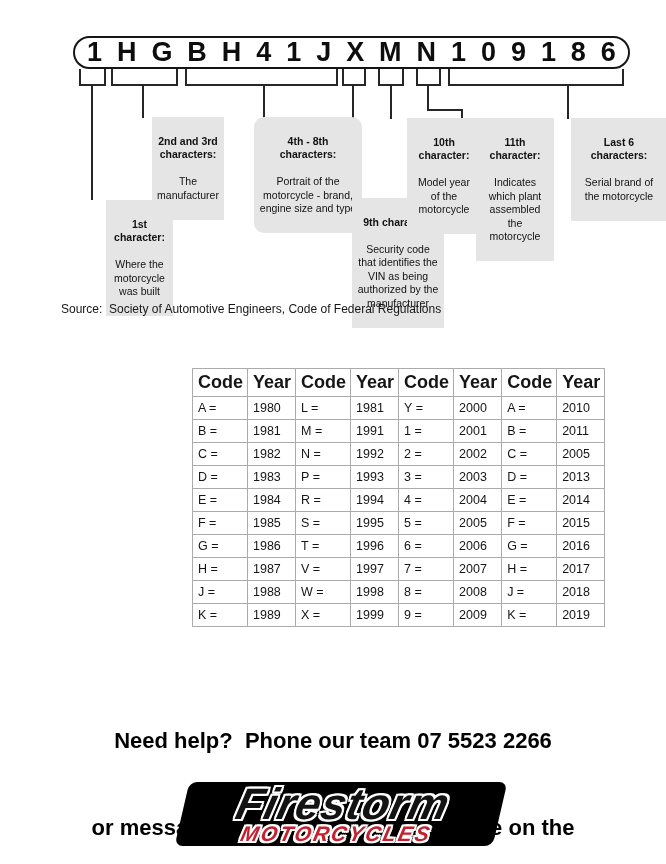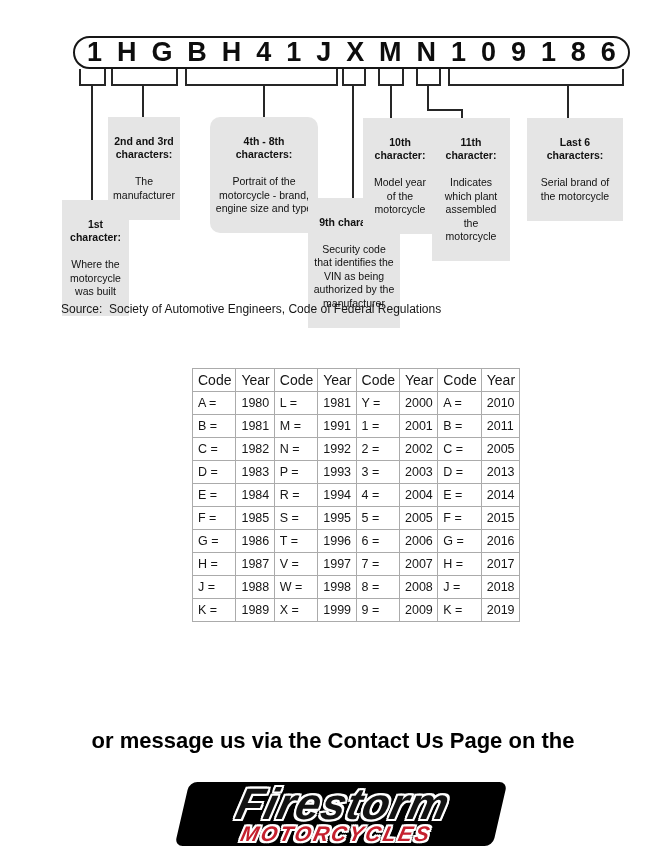--- a/index.html
+++ b/index.html
@@ -39,38 +39,38 @@
   #d3{left:263px;top:85px;height:33px;}
   #d4{left:352px;top:85px;height:113px;}
   #d5{left:390px;top:85px;height:34px;}
   #d6a{left:427px;top:85px;width:36px;height:26px;background:none;
        border-left:2px solid var(--line);border-bottom:2px solid var(--line);}
   #d6b{left:461px;top:109px;height:10px;}
   #d7{left:567px;top:85px;height:34px;}
 
   
   .lbl{position:absolute;background:var(--label-bg);text-align:center;
-       font-size:10.5px;line-height:13.5px;padding:4px 2px;white-space:pre-line;}
+       font-size:10.5px;line-height:13.5px;padding:4px 2px;white-space:pre-line;margin-left:44px;}
   .lbl .t{font-weight:bold;}
   #lb1{left:62px;top:200px;width:67px;}
   #lb2{left:108px;top:117px;width:72px;}
   #lb3{left:210px;top:117px;width:108px;border-radius:10px;}
   #lb4{left:308px;top:198px;width:92px;}
   #lb5{left:363px;top:118px;width:74px;}
   #lb6{left:432px;top:118px;width:78px;}
   #lb7{left:527px;top:118px;width:96px;}
 
   .source{position:absolute;left:61px;top:302px;font-size:12px;white-space:pre-wrap;color:#161616;}
 
   
   .yeartable{position:absolute;left:192px;top:368px;border-collapse:collapse;
              table-layout:fixed;font-size:12.5px;color:#151515;}
   .yeartable th,.yeartable td{border:1px solid var(--table-border);padding:3px 4px 3px 5px;
              text-align:left;height:23px;overflow:hidden;white-space:nowrap;}
-  .yeartable th{font-weight:normal;font-size:14px;}
+  .yeartable th{font-weight:bold;font-size:18px;}
   col.c-code{width:37px;} col.c-year{width:34px;}
 
   
   .help{position:absolute;left:0;top:668px;width:666px;text-align:center;
         font-weight:bold;font-size:22px;line-height:29px;color:#000;white-space:pre-wrap;}
 
   
   .logo-wrap{position:absolute;left:182px;top:782px;width:318px;height:64px;}
   .logo-slab{transform:skewX(-13deg);background:var(--logo-black);border-radius:8px;height:100%;
              display:flex;flex-direction:column;align-items:center;justify-content:center;padding:2px 8px;}
@@ -297,20 +297,21 @@
           <td>1999</td>
           <td>9 =</td>
           <td>2009</td>
           <td>K =</td>
           <td>2019</td>
         </tr>
       </tbody>
   </table>
 
   <div class="help">
+    <div>Need help?  Phone our team 07 5523 2266</div>
     <div>or message us via the Contact Us Page on the</div>
     
   </div>
 
   <div class="logo-wrap">
     <div class="logo-slab">
       <div class="logo-brand">Firestorm</div>
       <div class="logo-sub">MOTORCYCLES</div>
     </div>
   </div>

